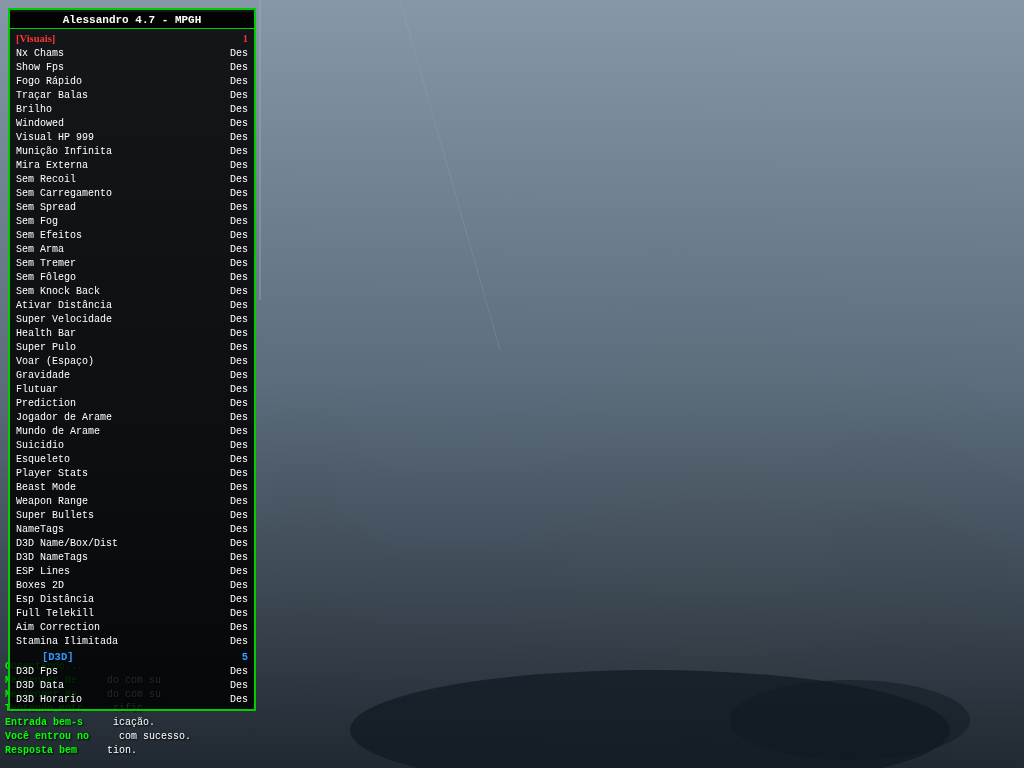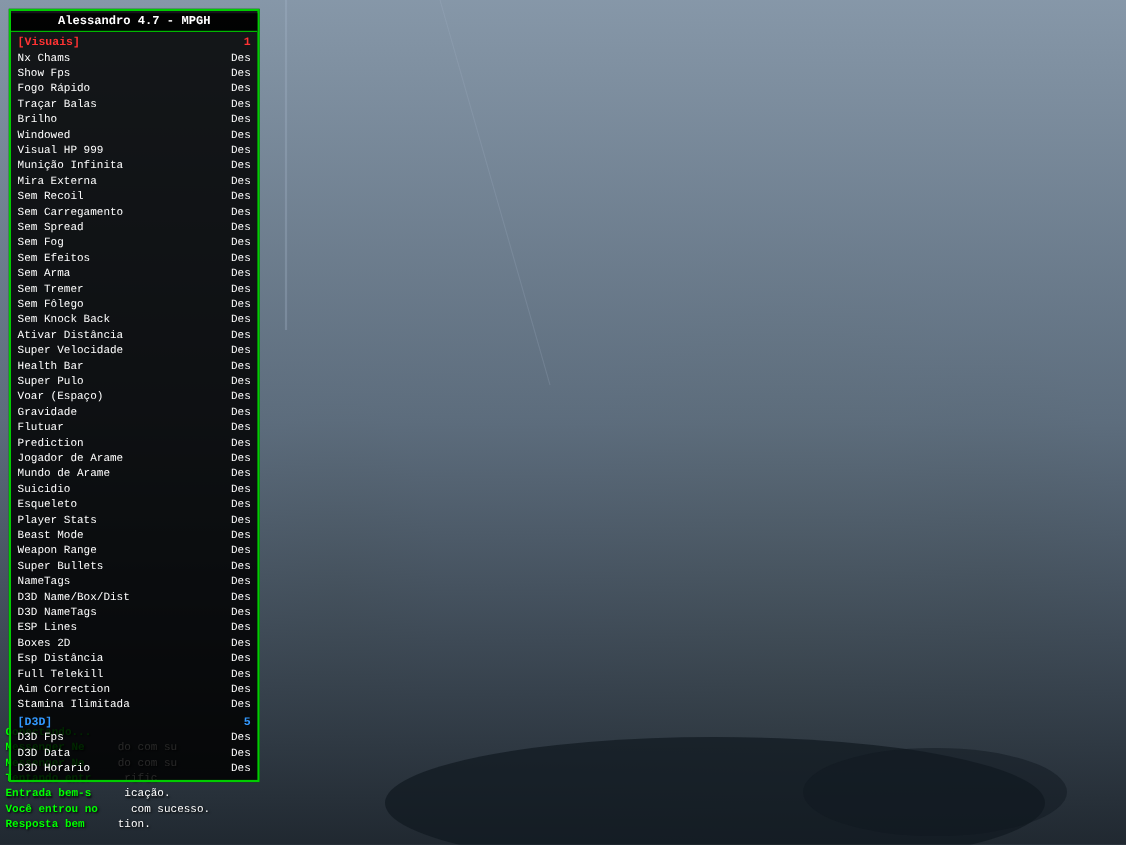--- a/index.html
+++ b/index.html
@@ -48,21 +48,21 @@
       font-size: 10px;
       text-shadow: 1px 1px 2px #000;
       line-height: 14px;
     }
 
     
     .menu-panel {
       position: absolute;
       top: 8px;
       left: 8px;
-      width: 228px;
+      width: 248px;
       background: rgba(0, 0, 0, 0.85);
       border: 2px solid #00cc00;
       z-index: 20;
       padding: 2px 0;
     }
 
     .menu-title {
       color: #ffffff;
       background: rgba(0,0,0,0.9);
       text-align: center;
@@ -98,24 +98,26 @@
       display: flex;
       justify-content: space-between;
       padding: 1px 6px;
       font-size: 10.5px;
       line-height: 14px;
       font-weight: bold;
     }
 
     .section-header.red {
       color: #ff3333;
+      font-family: Liberation Serif, serif;
     }
 
     .section-header.blue {
       color: #3399ff;
+      margin-left: 26px;
     }
 
     .chat-line {
       line-height: 14px;
     }
 
     .chat-line .name {
       color: #00ff00;
       font-weight: bold;
     }

